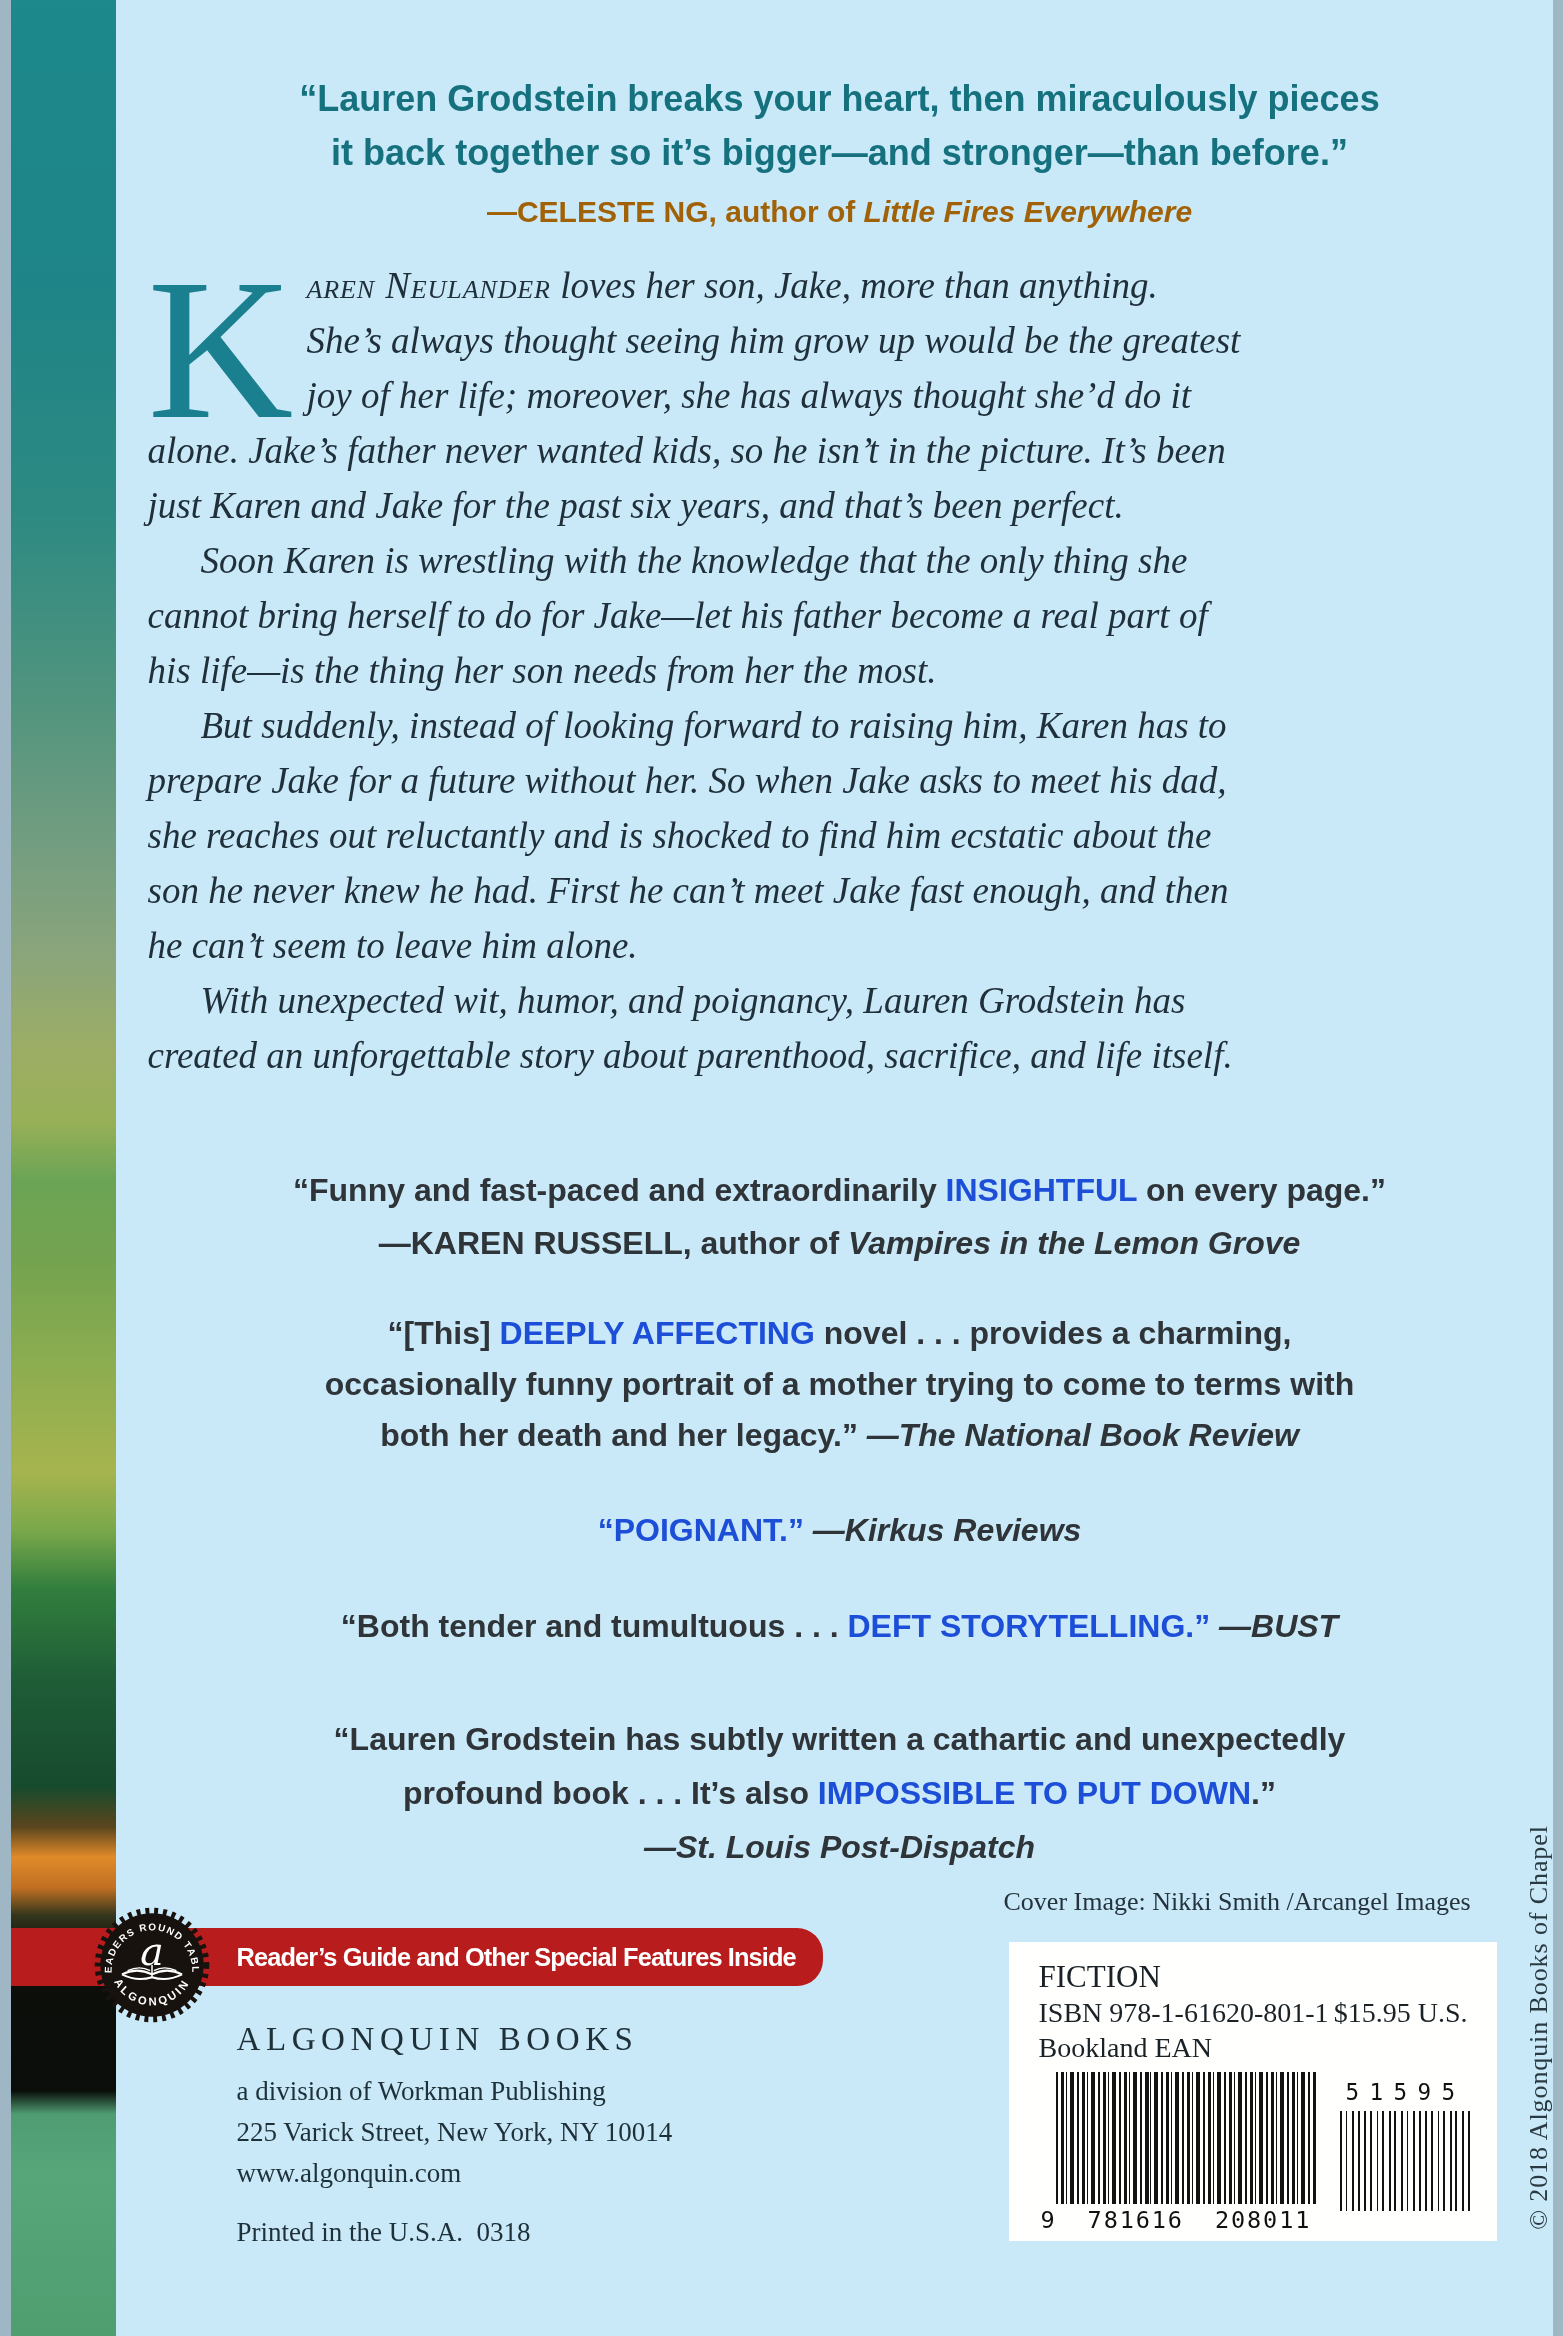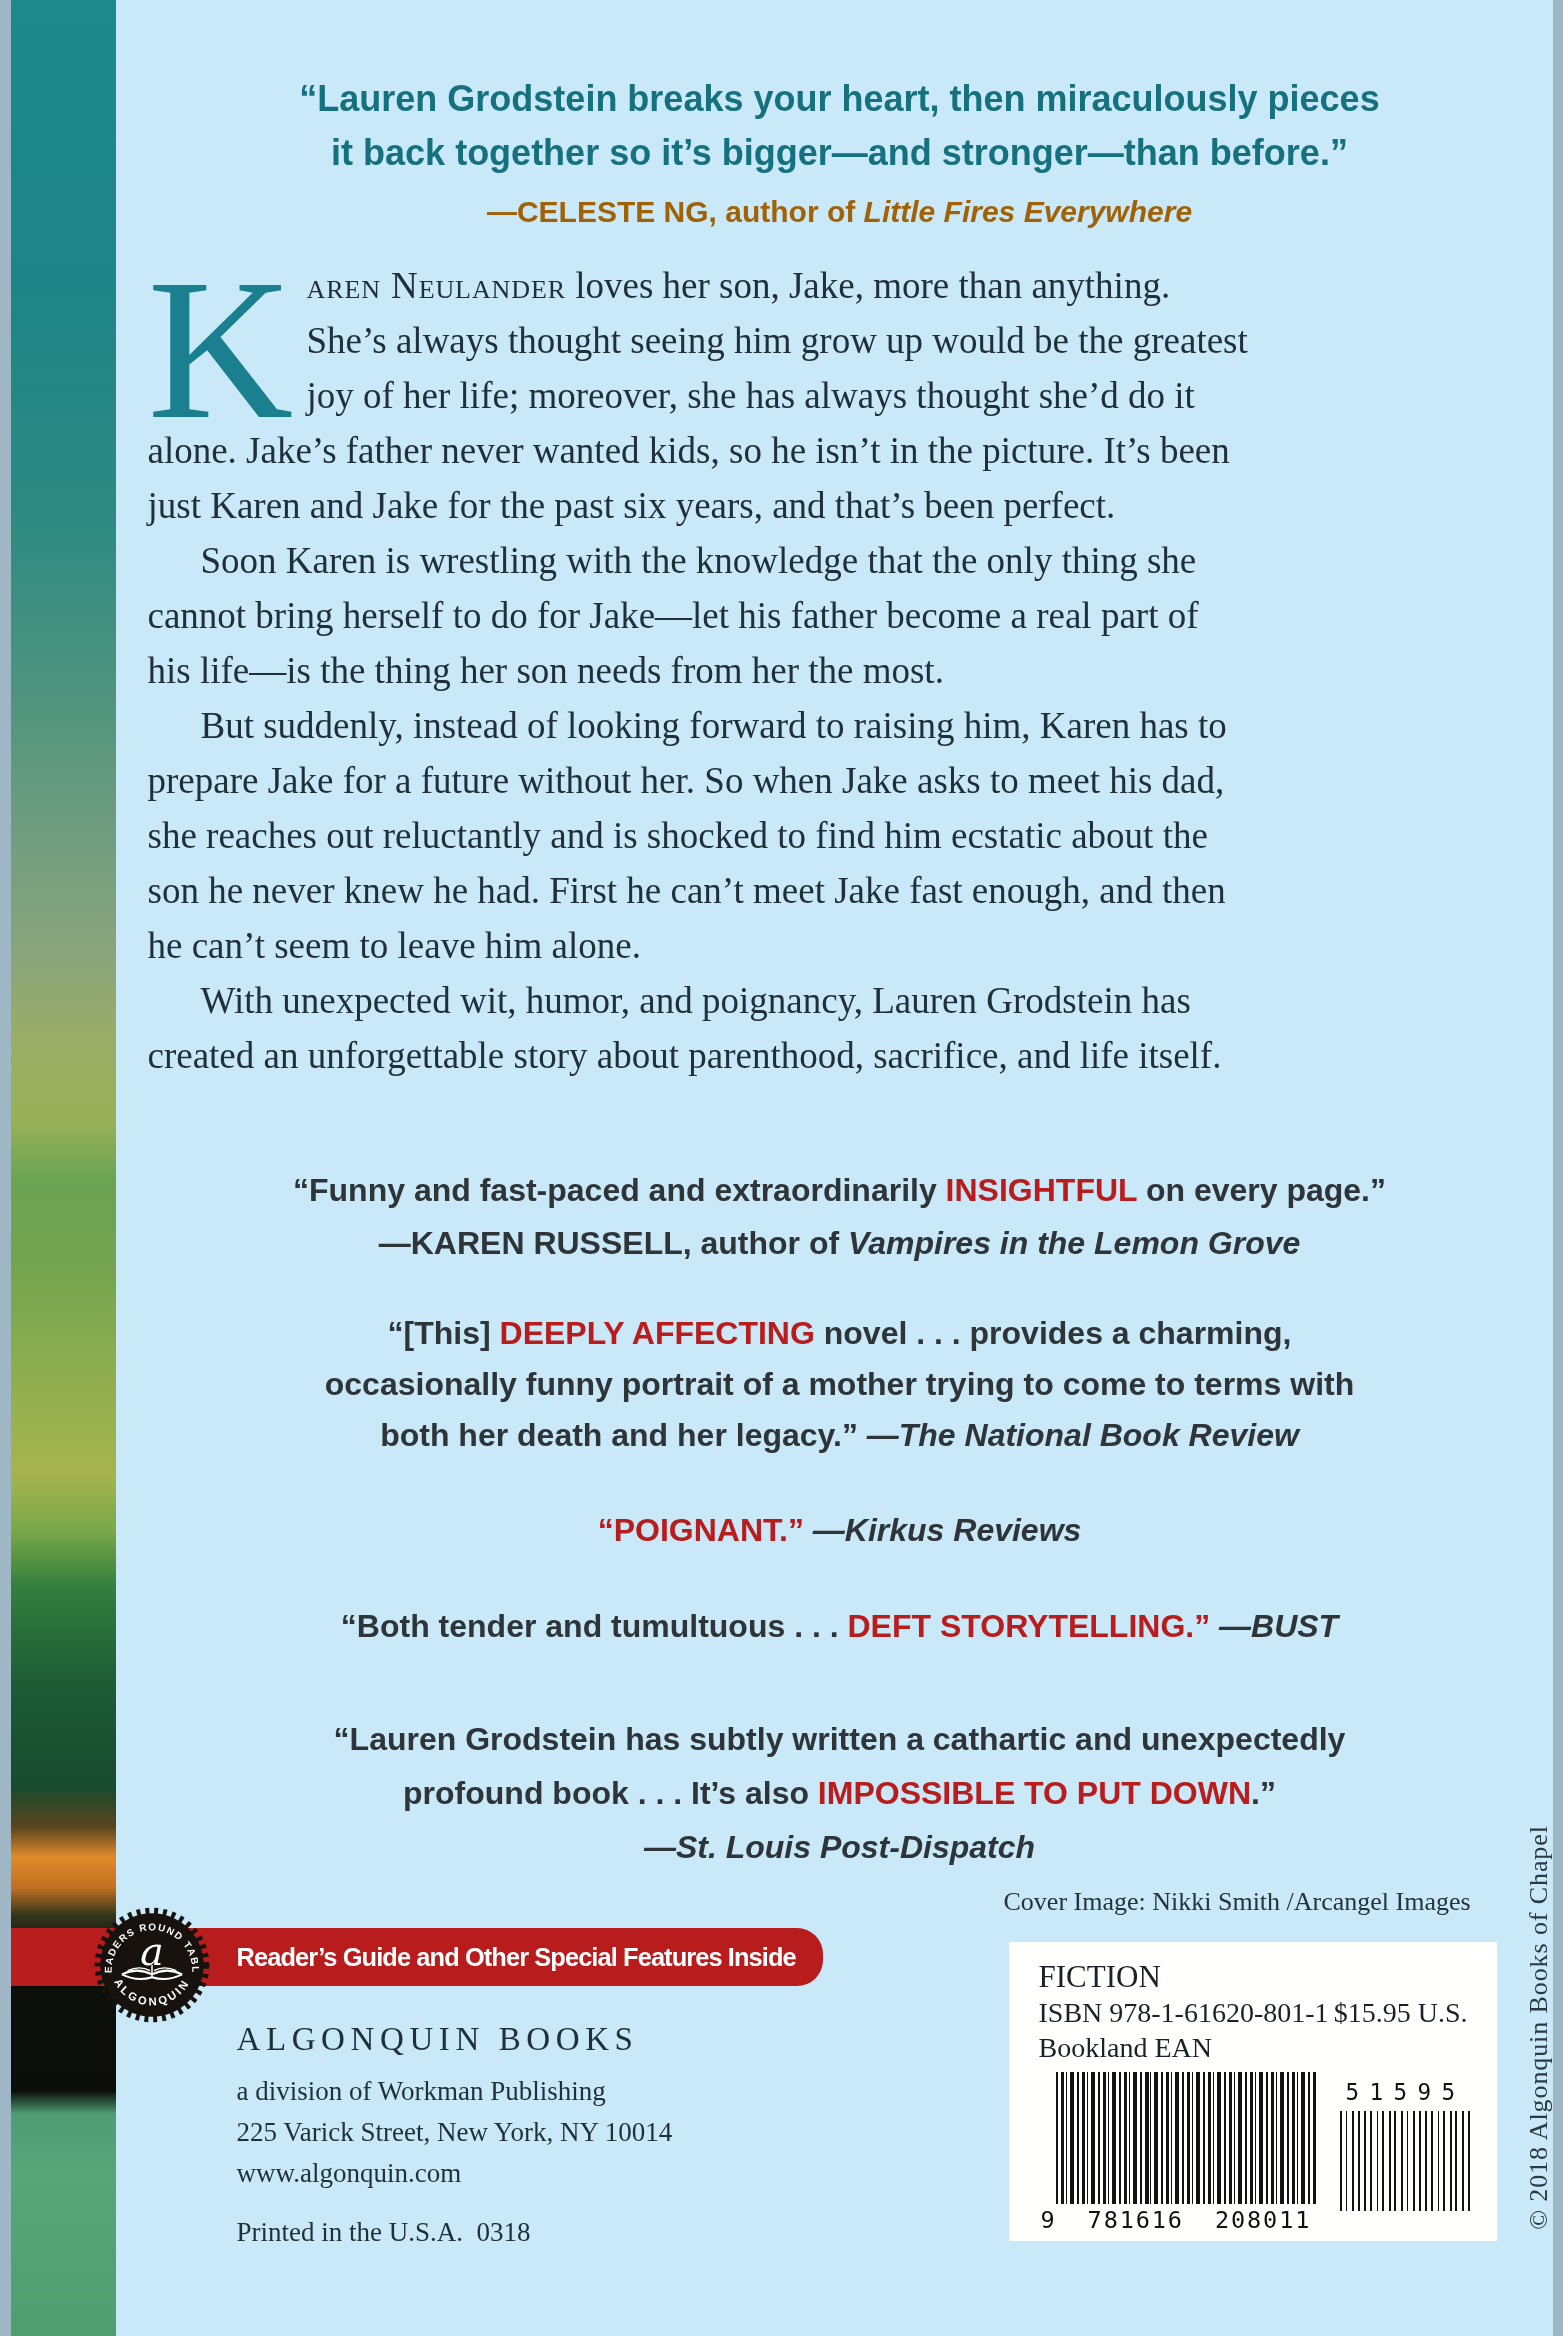--- a/index.html
+++ b/index.html
@@ -25,27 +25,27 @@
   .tq-line{font-size:36px;line-height:54px;font-weight:bold;color:#15717d;}
   .attribution{margin-top:13px;font-size:30px;line-height:38px;font-weight:bold;color:#a16207;}
   .italic{font-style:italic;}
 
   
   .synopsis{position:absolute;left:137px;top:258px;width:1345px;
     font-family:"Liberation Serif",serif;font-size:37px;line-height:55px;color:#20303b;}
   .dropcap{float:left;width:146px;height:141px;margin:21px 13px 0 0;
     font-family:"Liberation Serif",serif;font-size:202px;line-height:141px;color:#1a7f8e;}
   .smallcaps{font-variant:small-caps;letter-spacing:0.9px;}
-  .syn-line,.syn-p{white-space:pre-line;}
+  .syn-line,.syn-p{white-space:pre-line;font-style:italic;}
   .syn-p{text-indent:53px;}
 
   
   .centered{position:absolute;left:105px;width:1448px;text-align:center;}
   .rev-line{font-size:32px;font-weight:bold;color:#2e3438;}
-  .em{color:#b91c1c;margin-top:10px;}
+  .em{color:#1d4ed8;margin-top:10px;}
   #rev-russell{top:1164px;}  #rev-russell .rev-line{line-height:53px;}
   #rev-national{top:1308px;} #rev-national .rev-line{line-height:51px;}
   #rev-kirkus{top:1512px;}
   #rev-bust{top:1608px;}
   #rev-stlouis{top:1712px;}  #rev-stlouis .rev-line{line-height:54px;}
 
   
   .cover-credit{position:absolute;left:993px;top:1887px;width:490px;
     font-family:"Liberation Serif",serif;font-size:26px;color:#24333c;}
 

